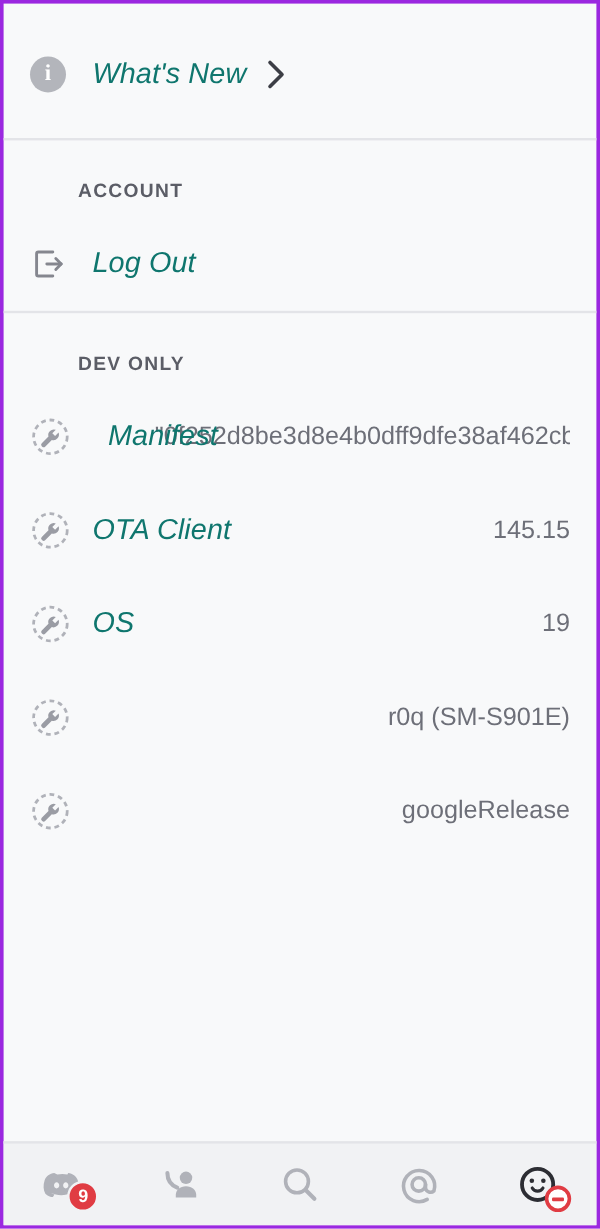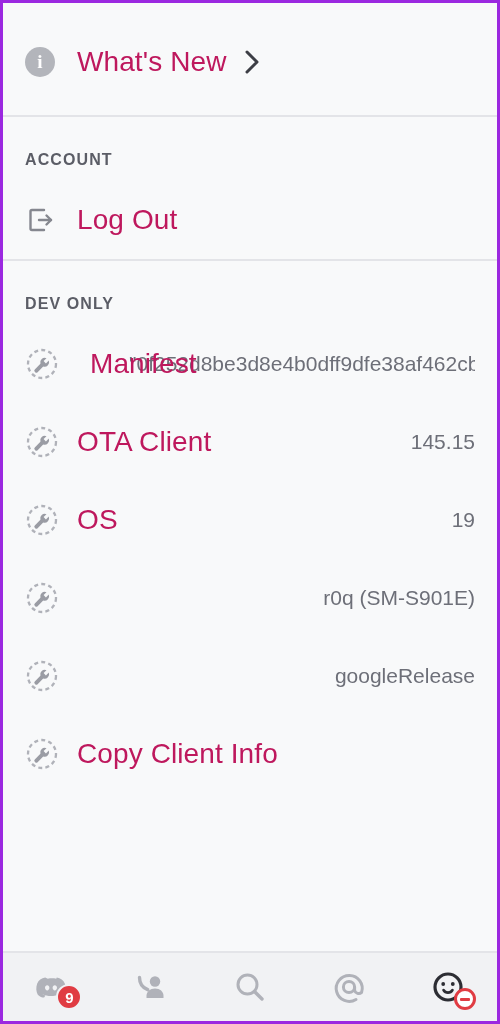--- a/index.html
+++ b/index.html
@@ -31,25 +31,26 @@
     height:78px;
   }
   .row .icon-slot {
     width:52px;
     flex:0 0 52px;
     display:flex;
     align-items:center;
     justify-content:flex-start;
   }
   .row .label {
-    font-size:28px;
-    color:#be185d;
+    font-size:24px;
+    color:#0f766e;
     letter-spacing:0.1px;
     white-space:nowrap;
     z-index:2;
+    font-style:italic;
   }
   .row .value {
     margin-left:auto;
     font-size:21px;
     color:#6d6f78;
     white-space:nowrap;
     z-index:1;
   }
   .row .chevron {
     margin-left:16px;
@@ -57,20 +58,21 @@
     align-items:center;
   }
 
   
   .section-header {
     font-size:16px;
     font-weight:bold;
     letter-spacing:1.1px;
     color:#5b5d66;
     padding:34px 22px 12px 22px;
+    margin-left:40px;
   }
 
   .divider {
     height:2px;
     background:#e3e4e8;
     width:100%;
   }
 
   
   .whatsnew-block { padding-top:20px; padding-bottom:14px; }
@@ -252,29 +254,20 @@
     <div class="row">
       <div class="icon-slot">
         <svg width="34" height="34" viewBox="0 0 34 34" aria-hidden="true">
           <circle cx="17" cy="17" r="14" fill="none" stroke="#b0b2b9" stroke-width="2.3" stroke-dasharray="4 3.2"></circle>
           <path d="M21.5 11.2 a4.6 4.6 0 0 0-6.1 5.6 l-5.6 5.6 a1.7 1.7 0 0 0 0 2.4 l0.4 0.4 a1.7 1.7 0 0 0 2.4 0 l5.6-5.6 a4.6 4.6 0 0 0 5.6-6.1 l-2.9 2.9 -2.3-2.3 z" fill="#9a9ca4"></path>
         </svg>
       </div>
       <div class="value">googleRelease</div>
     </div>
 
-    <div class="row">
-      <div class="icon-slot">
-        <svg width="34" height="34" viewBox="0 0 34 34" aria-hidden="true">
-          <circle cx="17" cy="17" r="14" fill="none" stroke="#b0b2b9" stroke-width="2.3" stroke-dasharray="4 3.2"></circle>
-          <path d="M21.5 11.2 a4.6 4.6 0 0 0-6.1 5.6 l-5.6 5.6 a1.7 1.7 0 0 0 0 2.4 l0.4 0.4 a1.7 1.7 0 0 0 2.4 0 l5.6-5.6 a4.6 4.6 0 0 0 5.6-6.1 l-2.9 2.9 -2.3-2.3 z" fill="#9a9ca4"></path>
-        </svg>
-      </div>
-      <div class="label">Copy Client Info</div>
-    </div>
 
 
   </div>
 
   <div class="bottom-nav">
 
     <div class="nav-item">
       <svg width="40" height="32" viewBox="0 0 40 32" aria-hidden="true">
         <path d="M13.2 6.5 C9.5 7.1 6.4 9 5.2 12.6 c-1.4 4.2-1.1 8.3 0.6 11.1 1.9 1.9 4.3 2.9 6.3 2.9 l1.3-2.1 c-1.1-0.3-2.2-0.8-3.1-1.5 2.6 1.4 5.6 2 8.7 2 3.1 0 6.1-0.6 8.7-2 -0.9 0.7-2 1.2-3.1 1.5 l1.3 2.1 c2 0 4.4-1 6.3-2.9 1.7-2.8 2-6.9 0.6-11.1 C31.6 9 28.5 7.1 24.8 6.5 l-0.6 1.2 c-2.8-0.6-5.6-0.6-8.4 0 z M15.2 19.4 c-1.2 0-2.2-1.2-2.2-2.6 0-1.4 1-2.6 2.2-2.6 1.2 0 2.2 1.2 2.2 2.6 0 1.4-1 2.6-2.2 2.6 z m7.6 0 c-1.2 0-2.2-1.2-2.2-2.6 0-1.4 1-2.6 2.2-2.6 1.2 0 2.2 1.2 2.2 2.6 0 1.4-1 2.6-2.2 2.6 z" fill="#b0b2b9"></path>
       </svg>

